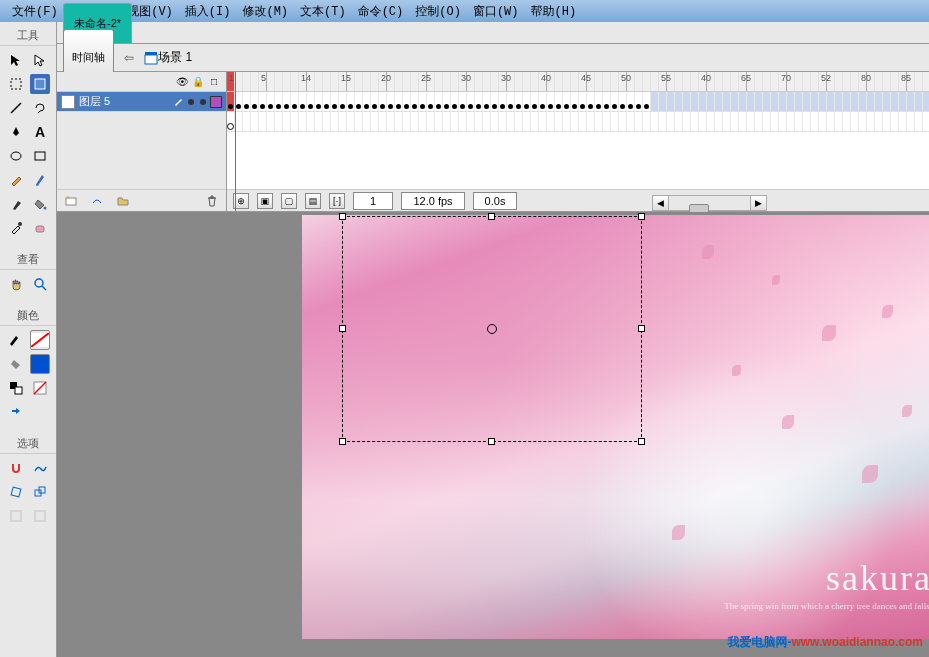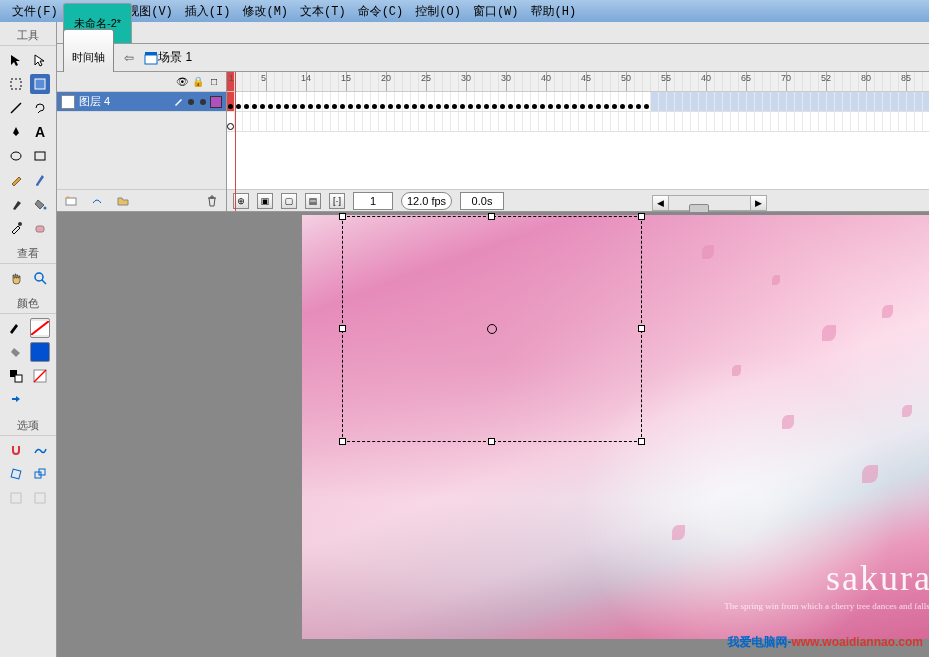--- a/index.html
+++ b/index.html
@@ -4,21 +4,21 @@
 <style>
 * { margin: 0; padding: 0; box-sizing: border-box; font-family: "Microsoft YaHei", Arial, sans-serif; font-size: 12px; }
 body { width: 929px; height: 657px; background: #e8e8e8; overflow: hidden; position: relative; }
 .menubar { height: 22px; background: linear-gradient(#a8c8e8, #7ba8d8); display: flex; align-items: center; padding: 0 6px; }
 .menubar span { padding: 2px 6px; cursor: pointer; color: #000; font-family: Liberation Mono, monospace; }
 .main { display: flex; height: calc(100% - 22px); }
 .toolbar { width: 60px; background: #e8e8e8; border-right: 1px solid #999; padding-top: 4px; }
 .tool-title { text-align: center; font-size: 11px; color: #555; padding: 2px 0; border-bottom: 1px solid #ccc; margin-bottom: 4px; }
 .tool-grid { display: grid; grid-template-columns: 1fr 1fr; gap: 4px; padding: 0 6px; }
 .tool-btn { width: 20px; height: 20px; display: flex; align-items: center; justify-content: center; cursor: pointer; border-radius: 2px; }
-.tool-section { margin-top: 6px; }
+.tool-section { margin-top: 12px; }
 .workspace { flex: 1; display: flex; flex-direction: column; background: #fff; }
 .doc-tabs { height: 22px; background: #e8e8e8; border-bottom: 1px solid #999; display: flex; align-items: flex-end; padding-left: 6px; }
 .doc-tab { background: #14b8a6; border: 1px solid #999; border-bottom: none; padding: 12px 10px; border-radius: 3px 3px 0 0; font-size: 11px; }
 .scene-bar { height: 28px; background: #e8e8e8; display: flex; align-items: center; padding: 0 6px; gap: 6px; border-bottom: 1px solid #999; }
 .scene-btn { padding: 20px 8px; border: 1px solid #888; background: linear-gradient(#fff,#e0e0e0); border-radius: 3px; cursor: pointer; font-size: 11px;}
 .scene-arrow { cursor: pointer; padding: 0 4px; color: #555; }
 .scene-name { display:flex; align-items:center; gap:0; }
 .timeline-area { display: flex; height: 140px; border-bottom: 1px solid #999; }
 .layers-panel { width: 170px; background: #e8e8e8; border-right: 1px solid #999; display: flex; flex-direction: column; }
 .layers-header { height: 20px; display: flex; align-items: center; justify-content: flex-end; padding-right: 6px; gap: 4px; border-bottom: 1px solid #ccc; }
@@ -279,21 +279,21 @@
     <div class="timeline-area">
       <div class="layers-panel">
         <div class="layers-header">
           <span>👁</span>
           <span>🔒</span>
           <span>□</span>
         </div>
         <div id="layers-list">
             <div class="layer-row selected">
               <span class="layer-icon"></span>
-    <span class="layer-name">图层 4</span>
+    <span class="layer-name">图层 5</span>
     <svg width="10" height="10">
                 <path d="M1 8 L7 2 L8 3 L2 9 Z" fill="#fff"></path>
               </svg>
     <span class="layer-dots">
                 <span class="layer-dot"></span>
                 <span class="layer-dot"></span>
               </span>
     <span class="layer-color" style="background:#b050c0;border:1px solid #333"></span>
             </div>
           </div>
@@ -634,21 +634,21 @@
           </div>
         <div class="frames-filler"></div>
         <div class="playhead-line"></div>
         <div class="timeline-footer">
           <span class="tl-btn">⊕</span>
           <span class="tl-btn">▣</span>
           <span class="tl-btn">▢</span>
           <span class="tl-btn">▤</span>
           <span class="tl-btn">[·]</span>
           <input class="tl-input" value="1" style="">
-          <input class="tl-input" style="width: 51px; border-radius: 9px;" value="12.0 fps">
+          <input class="tl-input" style="width: 64px;" value="12.0 fps">
           <input class="tl-input" style="width: 44px;" value="0.0s">
           <div class="scrollbar-h">
             <div class="arrow">◀</div>
             <div style="flex:1;position:relative">
                 <div style="position:absolute;left:20px;width:20px;height:12px;top:1px;background:#ccc;border:1px solid #888;border-radius:2px"></div>
               </div>
             <div class="arrow r">▶</div>
           </div>
         </div>
       </div>

